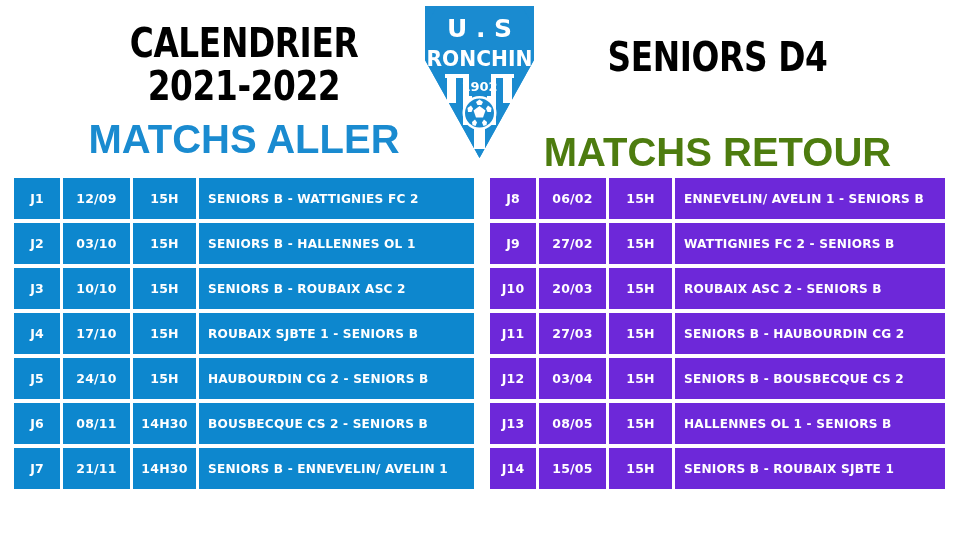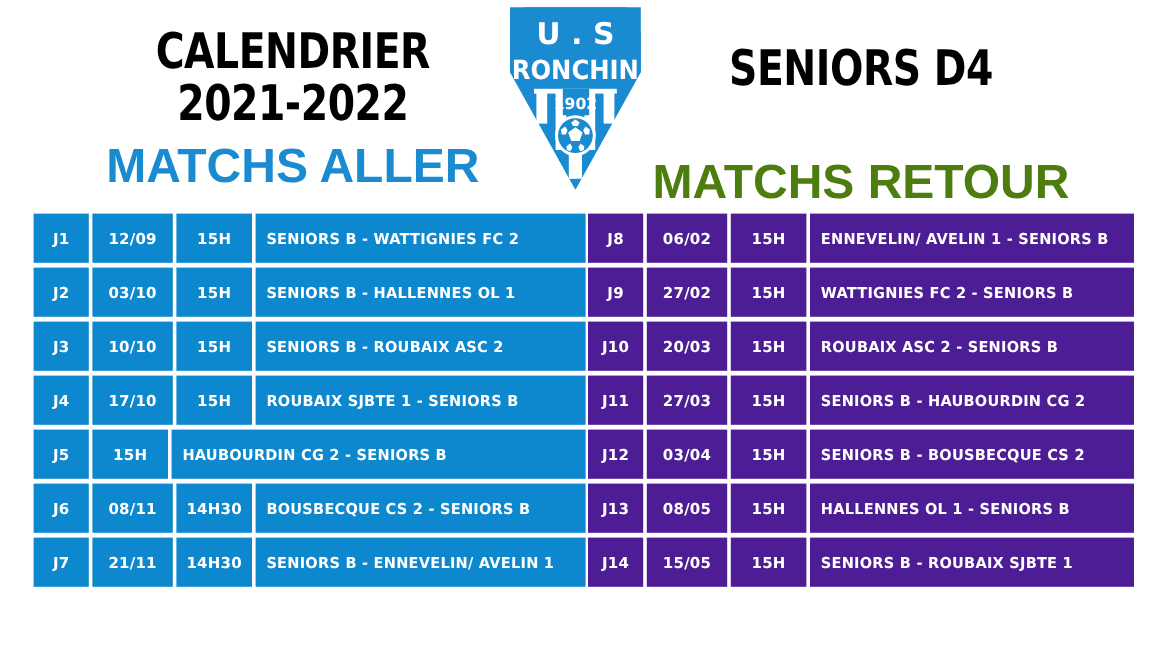--- a/index.html
+++ b/index.html
@@ -62,21 +62,21 @@
     width: 125px;
     height: 160px;
   }
   .logo svg { display: block; }
 
   
   .table {
     position: absolute;
     top: 178px;
   }
-  .table-left  { left: 28px;  width: 460px; }
+  .table-left  { left: 14px;  width: 460px; }
   .table-right { left: 490px; width: 455px; }
 
   .row {
     display: flex;
     height: 41px;
     margin-bottom: 4px;
     gap: 3px;
   }
   .cell {
     display: flex;
@@ -90,21 +90,21 @@
     transform: none;
     white-space: nowrap;
     overflow: hidden;
   }
   .cell-j     { width: 46px; flex: 0 0 46px; }
   .cell-date  { width: 67px; flex: 0 0 67px; }
   .cell-time  { width: 63px; flex: 0 0 63px; }
   .cell-match { flex: 1 1 auto; justify-content: flex-start; padding-left: 9px; align-items: center; }
 
   .table-left  .cell { background: #0d87ce; }
-  .table-right .cell { background: #4c1d95; }
+  .table-right .cell { background: #6d28d9; }
 
   .cell-match span { display: inline-block; transform: scaleX(0.97); transform-origin: left center; }
 </style>
 </head>
 <body>
 
 <div class="header">
 
   <div class="title-block title-left">
     <div class="title-main">CALENDRIER</div>
@@ -178,20 +178,21 @@
   <div class="row">
     <div class="cell cell-j">J4</div>
     <div class="cell cell-date">17/10</div>
     <div class="cell cell-time">15H</div>
     <div class="cell cell-match">
         <span>ROUBAIX SJBTE 1 - SENIORS B</span>
       </div>
   </div>
   <div class="row">
     <div class="cell cell-j">J5</div>
+    <div class="cell cell-date">24/10</div>
     <div class="cell cell-time">15H</div>
     <div class="cell cell-match">
         <span>HAUBOURDIN CG 2 - SENIORS B</span>
       </div>
   </div>
   <div class="row">
     <div class="cell cell-j">J6</div>
     <div class="cell cell-date">08/11</div>
     <div class="cell cell-time">14H30</div>
     <div class="cell cell-match">

